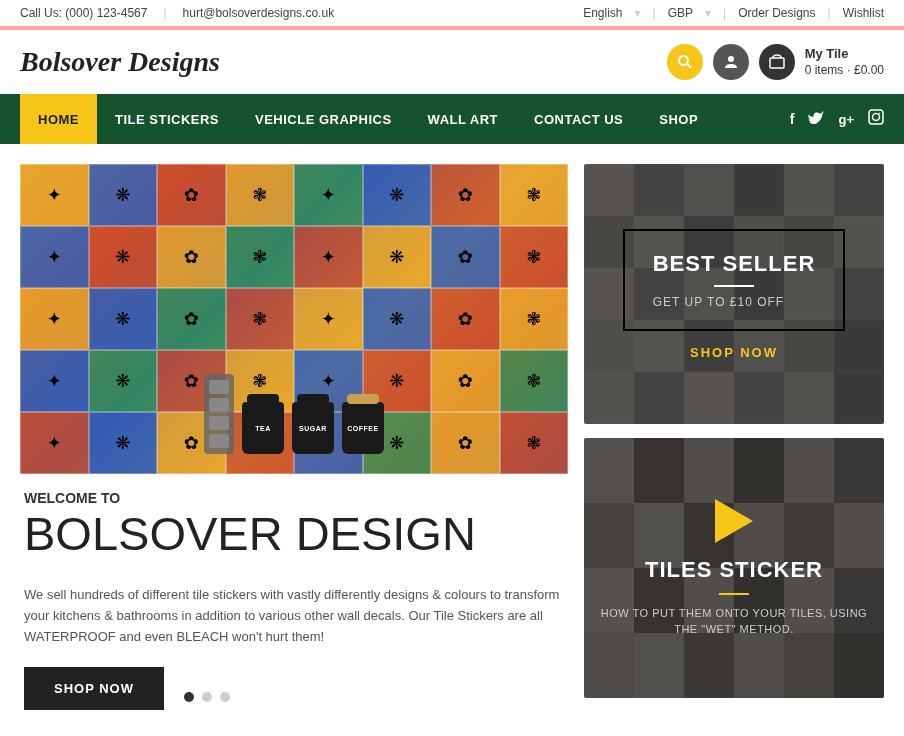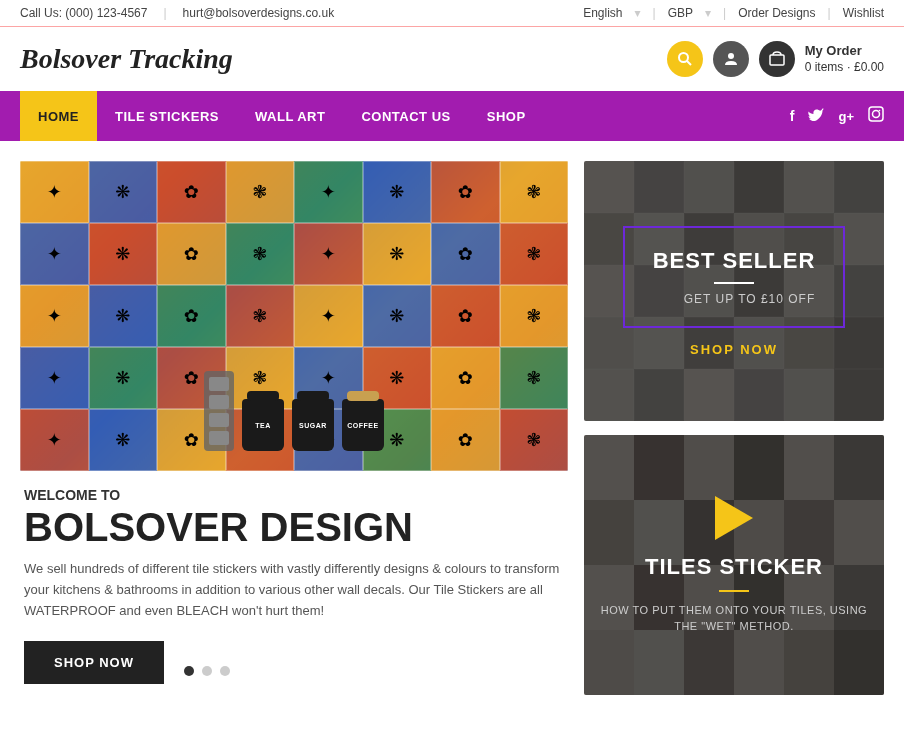--- a/index.html
+++ b/index.html
@@ -6,21 +6,21 @@
     body { font-family: Arial, sans-serif; width: 904px; background: #fff; }
 
     
     .top-bar {
       display: flex;
       justify-content: space-between;
       align-items: center;
       padding: 6px 20px;
       font-size: 12px;
       color: #444;
-      border-bottom: 1px solid #fca5a5;
+      border-bottom: 4px solid #fca5a5;
     }
     .top-bar-left { display: flex; gap: 16px; }
     .top-bar-right { display: flex; gap: 12px; align-items: center; color: #444; }
     .top-bar-right span { cursor: pointer; }
     .top-bar-divider { color: #ccc; }
 
     
     .header {
       display: flex;
       justify-content: space-between;
@@ -48,21 +48,21 @@
     }
     .icon-circle.yellow { background: #f5c518; color: #fff; }
     .icon-circle.gray { background: #555; color: #fff; }
     .icon-circle.dark { background: #333; color: #fff; }
     .cart-info { display: flex; align-items: center; gap: 8px; }
     .cart-text { font-size: 12px; color: #333; line-height: 1.3; }
     .cart-text .cart-title { font-weight: bold; font-size: 13px; }
 
     
     .nav {
-      background: #a21caf;
+      background: #14532d;
       display: flex;
       align-items: center;
       padding: 0 20px;
       height: 50px;
     }
     .nav-items {
       display: flex;
       align-items: center;
       flex: 1;
       gap: 0;
@@ -162,21 +162,21 @@
       border-radius: 4px;
       display: flex; flex-direction: column;
       align-items: center; justify-content: space-around;
       padding: 4px;
     }
     .spice-jar { width: 20px; height: 14px; background: #888; border-radius: 2px; }
 
     
     .welcome-section { padding: 0 4px; }
     .welcome-to { font-size: 14px; font-weight: 600; color: #333; margin-bottom: 4px; text-transform: uppercase; }
-    .brand-name { font-size: 40px; font-weight: 700; color: #222; line-height: 1; margin-bottom: 12px; }
+    .brand-name { font-size: 47px; font-weight: 400; color: #222; line-height: 1; margin-bottom: 28px; }
     .description { font-size: 13px; color: #555; line-height: 1.6; margin-bottom: 20px; }
     .shop-now-btn {
       display: inline-block;
       background: #222;
       color: #fff;
       padding: 14px 30px;
       font-size: 13px;
       font-weight: 700;
       text-transform: uppercase;
       cursor: pointer;
@@ -230,23 +230,23 @@
     .promo-overlay {
       position: absolute; top: 0; left: 0; right: 0; bottom: 0;
       background: rgba(30,30,30,0.7);
       display: flex;
       flex-direction: column;
       align-items: center;
       justify-content: center;
       gap: 8px;
     }
     .promo-box {
-      border: 2px solid #6d28d9;
+      border: 2px solid #000000;
       padding: 20px 28px;
-      text-align: right;
+      text-align: left;
     }
     .promo-title {
       font-size: 22px;
       font-weight: 900;
       color: #fff;
       text-transform: uppercase;
       letter-spacing: 1px;
     }
     .promo-divider {
       width: 40px; height: 2px;
@@ -340,21 +340,21 @@
     <span>GBP</span>
     <span class="top-bar-divider">▾</span>
     <span class="top-bar-divider">|</span>
     <span>Order Designs</span>
     <span class="top-bar-divider">|</span>
     <span>Wishlist</span>
   </div>
 </div>
 
 <div class="header">
-  <div class="logo">Bolsover Tracking</div>
+  <div class="logo">Bolsover Designs</div>
   <div class="header-right">
     <div class="icon-circle yellow">
       <svg width="16" height="16" viewBox="0 0 16 16" fill="white">
         <circle cx="6.5" cy="6.5" r="4.5" stroke="white" stroke-width="2" fill="none"></circle>
         <line x1="10" y1="10" x2="14" y2="14" stroke="white" stroke-width="2"></line>
       </svg>
     </div>
     <div class="icon-circle gray">
       <svg width="16" height="16" viewBox="0 0 16 16" fill="white">
         <circle cx="8" cy="5" r="3" fill="white"></circle>
@@ -362,31 +362,32 @@
       </svg>
     </div>
     <div class="icon-circle dark">
       <svg width="18" height="16" viewBox="0 0 18 16" fill="white">
         <rect x="2" y="4" width="14" height="10" rx="1" stroke="white" stroke-width="1.5" fill="none"></rect>
         <path d="M5 4 Q5 1 9 1 Q13 1 13 4" stroke="white" stroke-width="1.5" fill="none"></path>
       </svg>
     </div>
     <div class="cart-info">
       <div class="cart-text">
-        <div class="cart-title">My Order</div>
+        <div class="cart-title">My Tile</div>
         <div>0 items · £0.00</div>
       </div>
     </div>
   </div>
 </div>
 
 <div class="nav">
   <div class="nav-items">
     <div class="nav-item active">HOME</div>
     <div class="nav-item">TILE STICKERS</div>
+    <div class="nav-item">VEHICLE GRAPHICS</div>
     <div class="nav-item">WALL ART</div>
     <div class="nav-item">CONTACT US</div>
     <div class="nav-item">SHOP</div>
   </div>
   <div class="nav-social">
     <span style="font-weight:bold;font-size:14px;">f</span>
     <span>
       <svg width="16" height="14" viewBox="0 0 16 14" fill="white">
         <path d="M14.5 1.5 C14 2.5 13 3.5 12 3.8 C11 2.8 9.5 2.2 8 2.5 C6 3 5 5 5.5 7 C3.5 7 1.5 6 0.5 4.5 C0.5 4.5 -0.5 8 2.5 9.5 C1.5 9.5 0.8 9.3 0.5 9 C0.5 9 0.5 11 3 11.8 C2 12 1.5 11.9 1 11.8 C1 11.8 2 13.5 4.5 13.5 C3 14.2 0 14.5 -0.5 14 C2 15 4.5 15 7 14 C12 12 14.5 7.5 14.5 3.5 C14.5 3.5 15.5 2.5 15.5 1.5 Z"></path>
       </svg>

